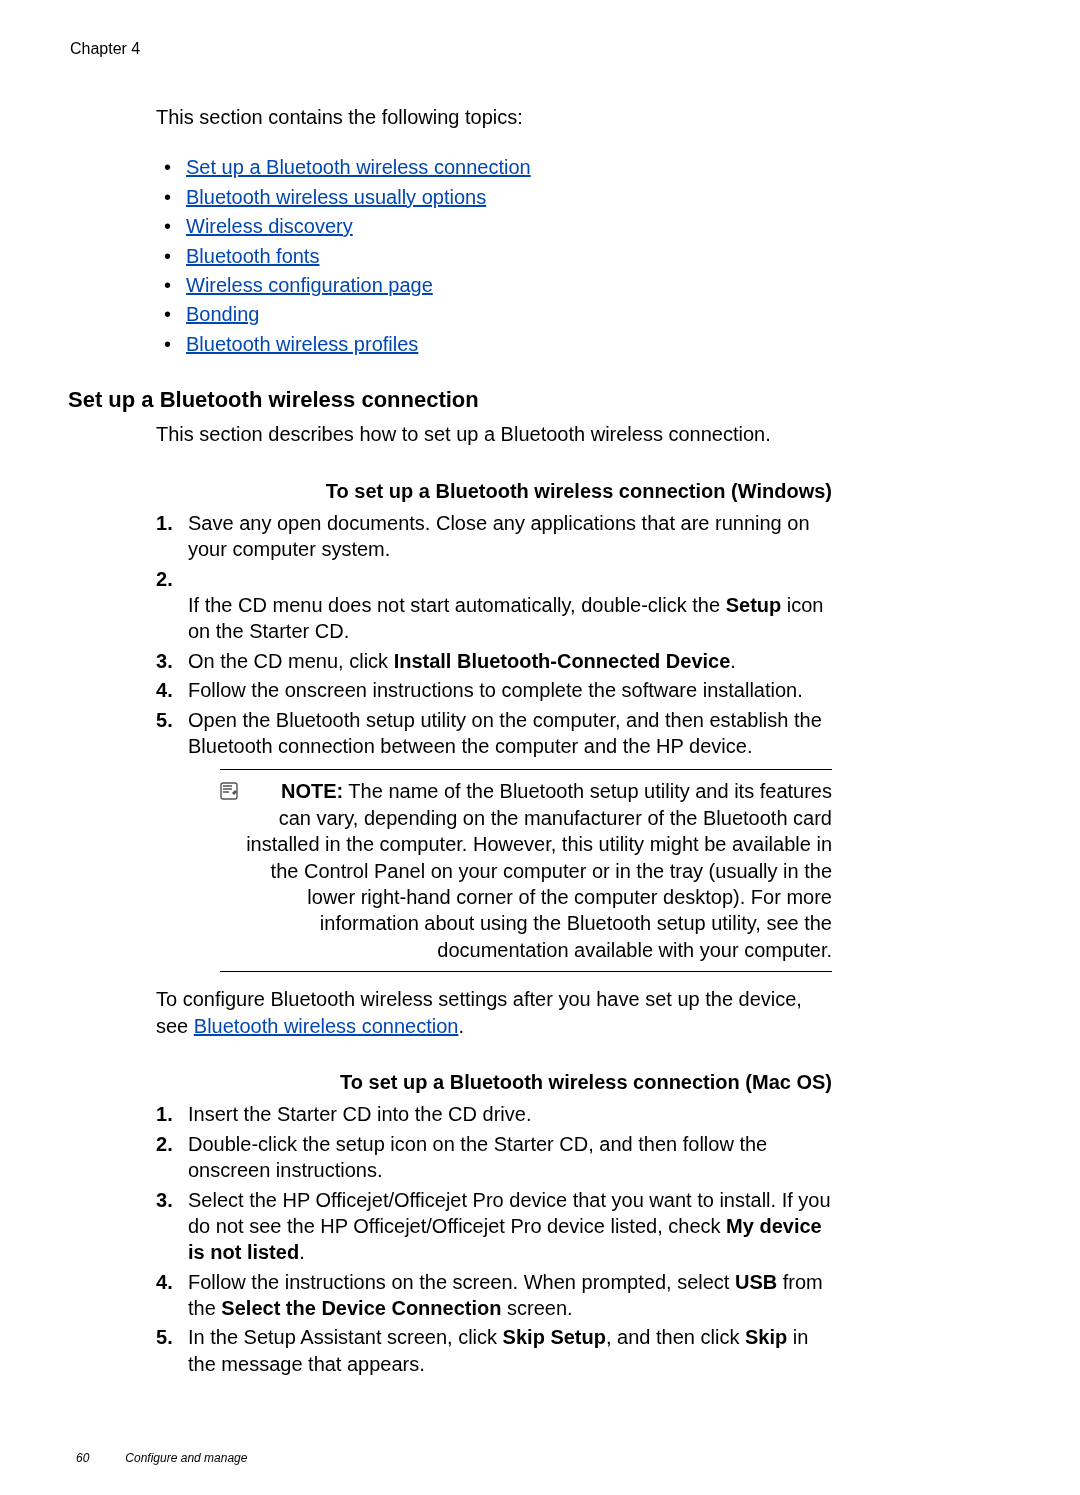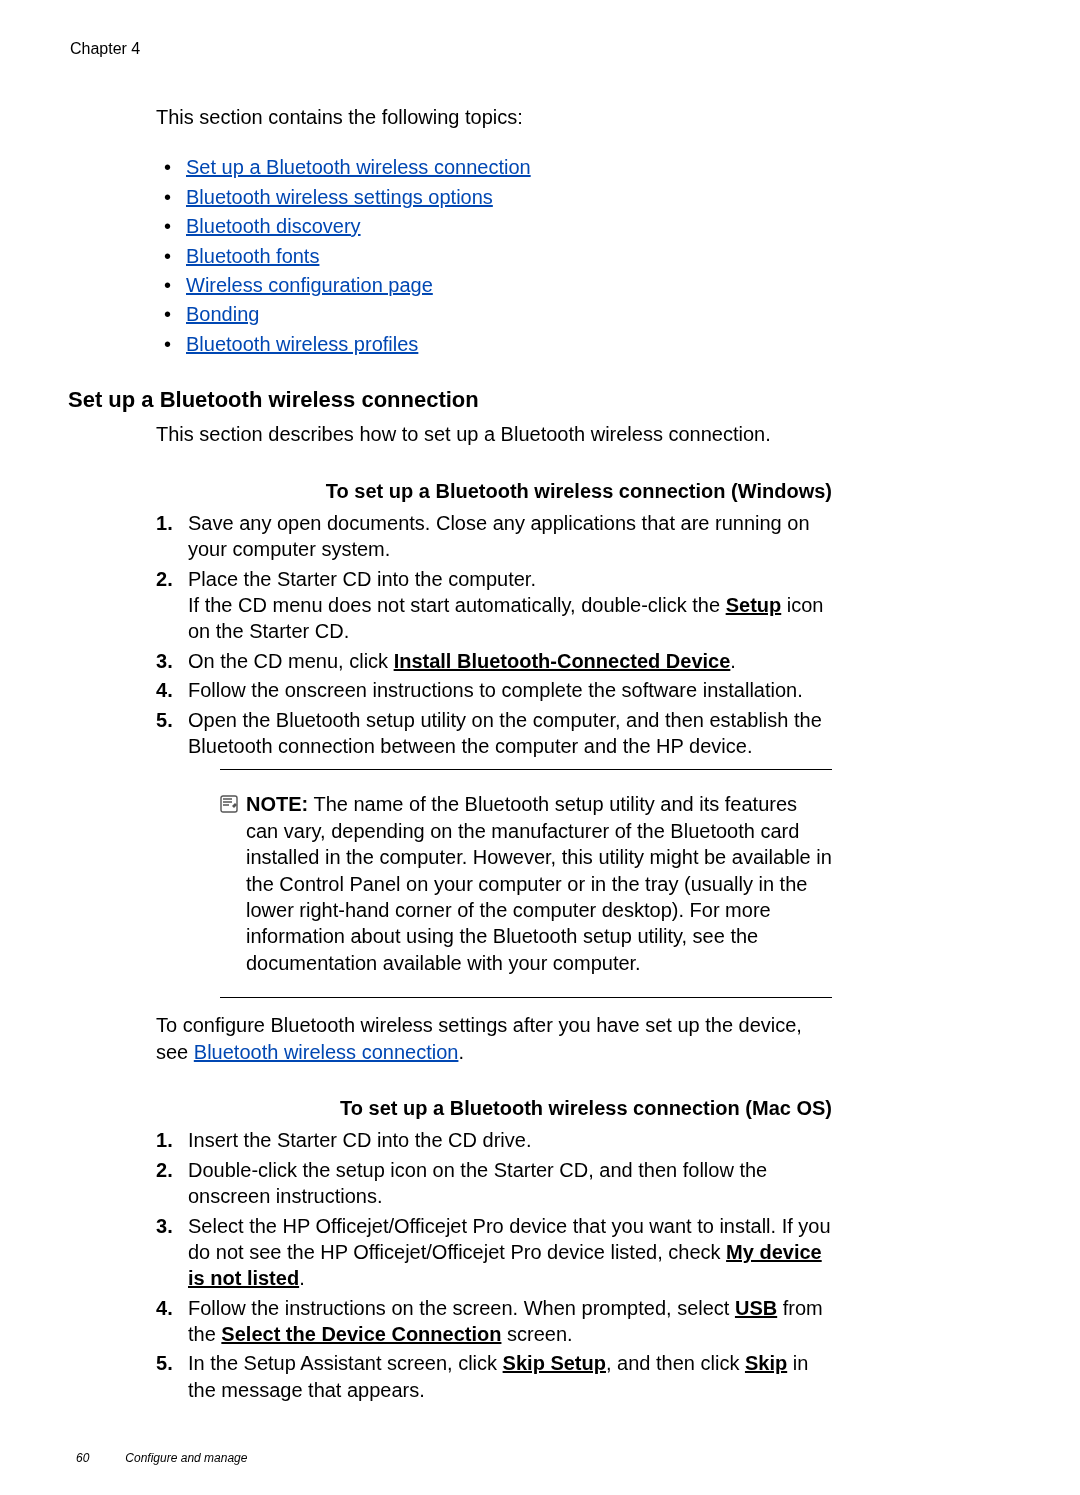--- a/index.html
+++ b/index.html
@@ -83,21 +83,22 @@
     content: counter(step) ".";
     position: absolute;
     left: 0;
     top: 0;
     font-weight: bold;
   }
   .note-box {
     border-top: 1px solid #000;
     border-bottom: 1px solid #000;
     margin: 10px 0 10px 32px;
-    padding: 21px 0;
+    padding: 8px 0;
+    text-align: right;
   }
   .note-inner {
     position: relative;
     padding-left: 26px;
   }
   .note-icon {
     position: absolute;
     left: 0;
     top: 2px;
     width: 18px;
@@ -113,52 +114,52 @@
     position: absolute;
     bottom: 30px;
     left: 76px;
     font-size: 12px;
     font-style: italic;
   }
   .footer .pg {
     display: inline-block;
     width: 46px;
   }
-  b { font-weight: bold; text-decoration: underline; }
+  b { font-weight: bold; }
 </style>
 </head>
 <body>
 
 <div class="page">
 
   <div class="chapter">Chapter 4</div>
 
   <div class="body-text">
     <div class="intro">This section contains the following topics:</div>
     <ul class="toc">
       <li><a class="link" href="#">Set up a Bluetooth wireless connection</a></li>
-      <li><a class="link" href="#">Bluetooth wireless settings options</a></li>
-      <li><a class="link" href="#">Bluetooth discovery</a></li>
+      <li><a class="link" href="#">Bluetooth wireless usually options</a></li>
+      <li><a class="link" href="#">Wireless discovery</a></li>
       <li><a class="link" href="#">Bluetooth fonts</a></li>
       <li><a class="link" href="#">Wireless configuration page</a></li>
       <li><a class="link" href="#">Bonding</a></li>
       <li><a class="link" href="#">Bluetooth wireless profiles</a></li>
     </ul>
   </div>
 
   <h2 class="section-heading">Set up a Bluetooth wireless connection</h2>
 
   <div class="section-body">
     <div>This section describes how to set up a Bluetooth wireless connection.</div>
 
     <h3 class="sub-heading">To set up a Bluetooth wireless connection (Windows)</h3>
     <ol class="steps">
       <li><span>Save any open documents. Close any applications that are running on your computer system.</span></li>
       <li>
-        <span>Place the Starter CD into the computer.</span><br>
+        <br>
         <span>If the CD menu does not start automatically, double-click the </span><b>Setup</b><span> icon on the Starter CD.</span>
       </li>
       <li>
         <span>On the CD menu, click </span><b>Install Bluetooth-Connected Device</b><span>.</span>
       </li>
       <li><span>Follow the onscreen instructions to complete the software installation.</span></li>
       <li>
         <span>Open the Bluetooth setup utility on the computer, and then establish the Bluetooth connection between the computer and the HP device.</span>
         <div class="note-box">
           <div class="note-inner">

